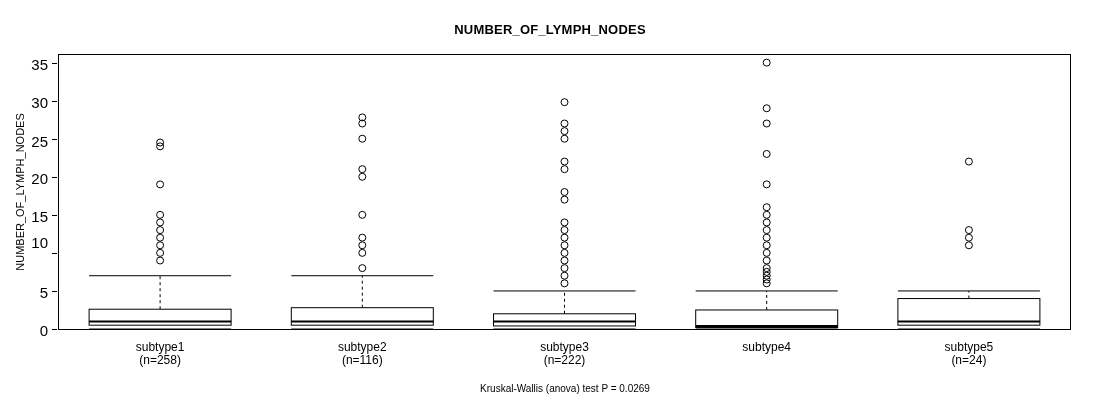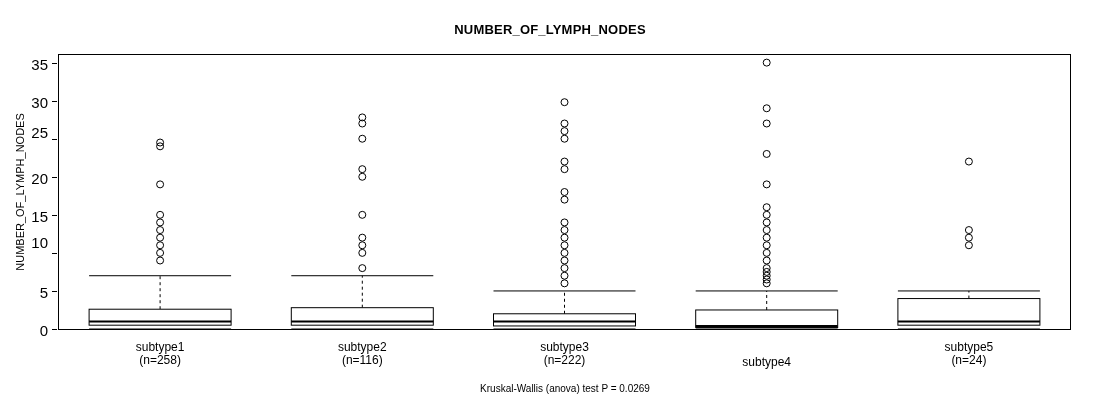--- a/index.html
+++ b/index.html
@@ -102,21 +102,21 @@
       <div class="ytick-label" style="left: 22px; top: 323px;">0</div>
       <div class="ytick-mark" style="left: 52px; top: 329px;"></div>
       <div class="ytick-label" style="left: 22px; top: 284.944px;">5</div>
       <div class="ytick-mark" style="left: 52px; top: 290.944px;"></div>
       <div class="ytick-label" style="left: 22px; top: 235px;">10</div>
       <div class="ytick-mark" style="left: 52px; top: 252.889px;"></div>
       <div class="ytick-label" style="left: 22px; top: 208.833px;">15</div>
       <div class="ytick-mark" style="left: 52px; top: 214.833px;"></div>
       <div class="ytick-label" style="left: 22px; top: 170.778px;">20</div>
       <div class="ytick-mark" style="left: 52px; top: 176.778px;"></div>
-      <div class="ytick-label" style="left: 22px; top: 125px;">25</div>
+      <div class="ytick-label" style="left: 22px; top: 134px;">25</div>
       <div class="ytick-mark" style="left: 52px; top: 138.722px;"></div>
       <div class="ytick-label" style="left: 22px; top: 94.6667px;">30</div>
       <div class="ytick-mark" style="left: 52px; top: 100.667px;"></div>
       <div class="ytick-label" style="left: 22px; top: 56.6111px;">35</div>
       <div class="ytick-mark" style="left: 52px; top: 62.6111px;"></div>
     </div>
 
   <div id="plot-frame">
     <svg id="plot-svg" width="1011" height="274" viewBox="0 0 1011 274">
         <g>
@@ -222,21 +222,21 @@
         <div>(n=258)</div>
       </div>
       <div class="xgroup-label" style="left: 292.3px; top: 341px; width: 140px;">
         <div>subtype2</div>
         <div>(n=116)</div>
       </div>
       <div class="xgroup-label" style="left: 494.5px; top: 341px; width: 140px;">
         <div>subtype3</div>
         <div>(n=222)</div>
       </div>
-      <div class="xgroup-label" style="left: 696.7px; top: 356px; width: 140px; text-align: center;">
+      <div class="xgroup-label" style="left: 696.7px; top: 341px; width: 140px; text-align: center;">
         <div>subtype4</div>
       </div>
       <div class="xgroup-label" style="left: 898.9px; top: 341px; width: 140px;">
         <div>subtype5</div>
         <div>(n=24)</div>
       </div>
     </div>
 
   <div id="footnote">Kruskal-Wallis (anova) test P = 0.0269</div>
 

